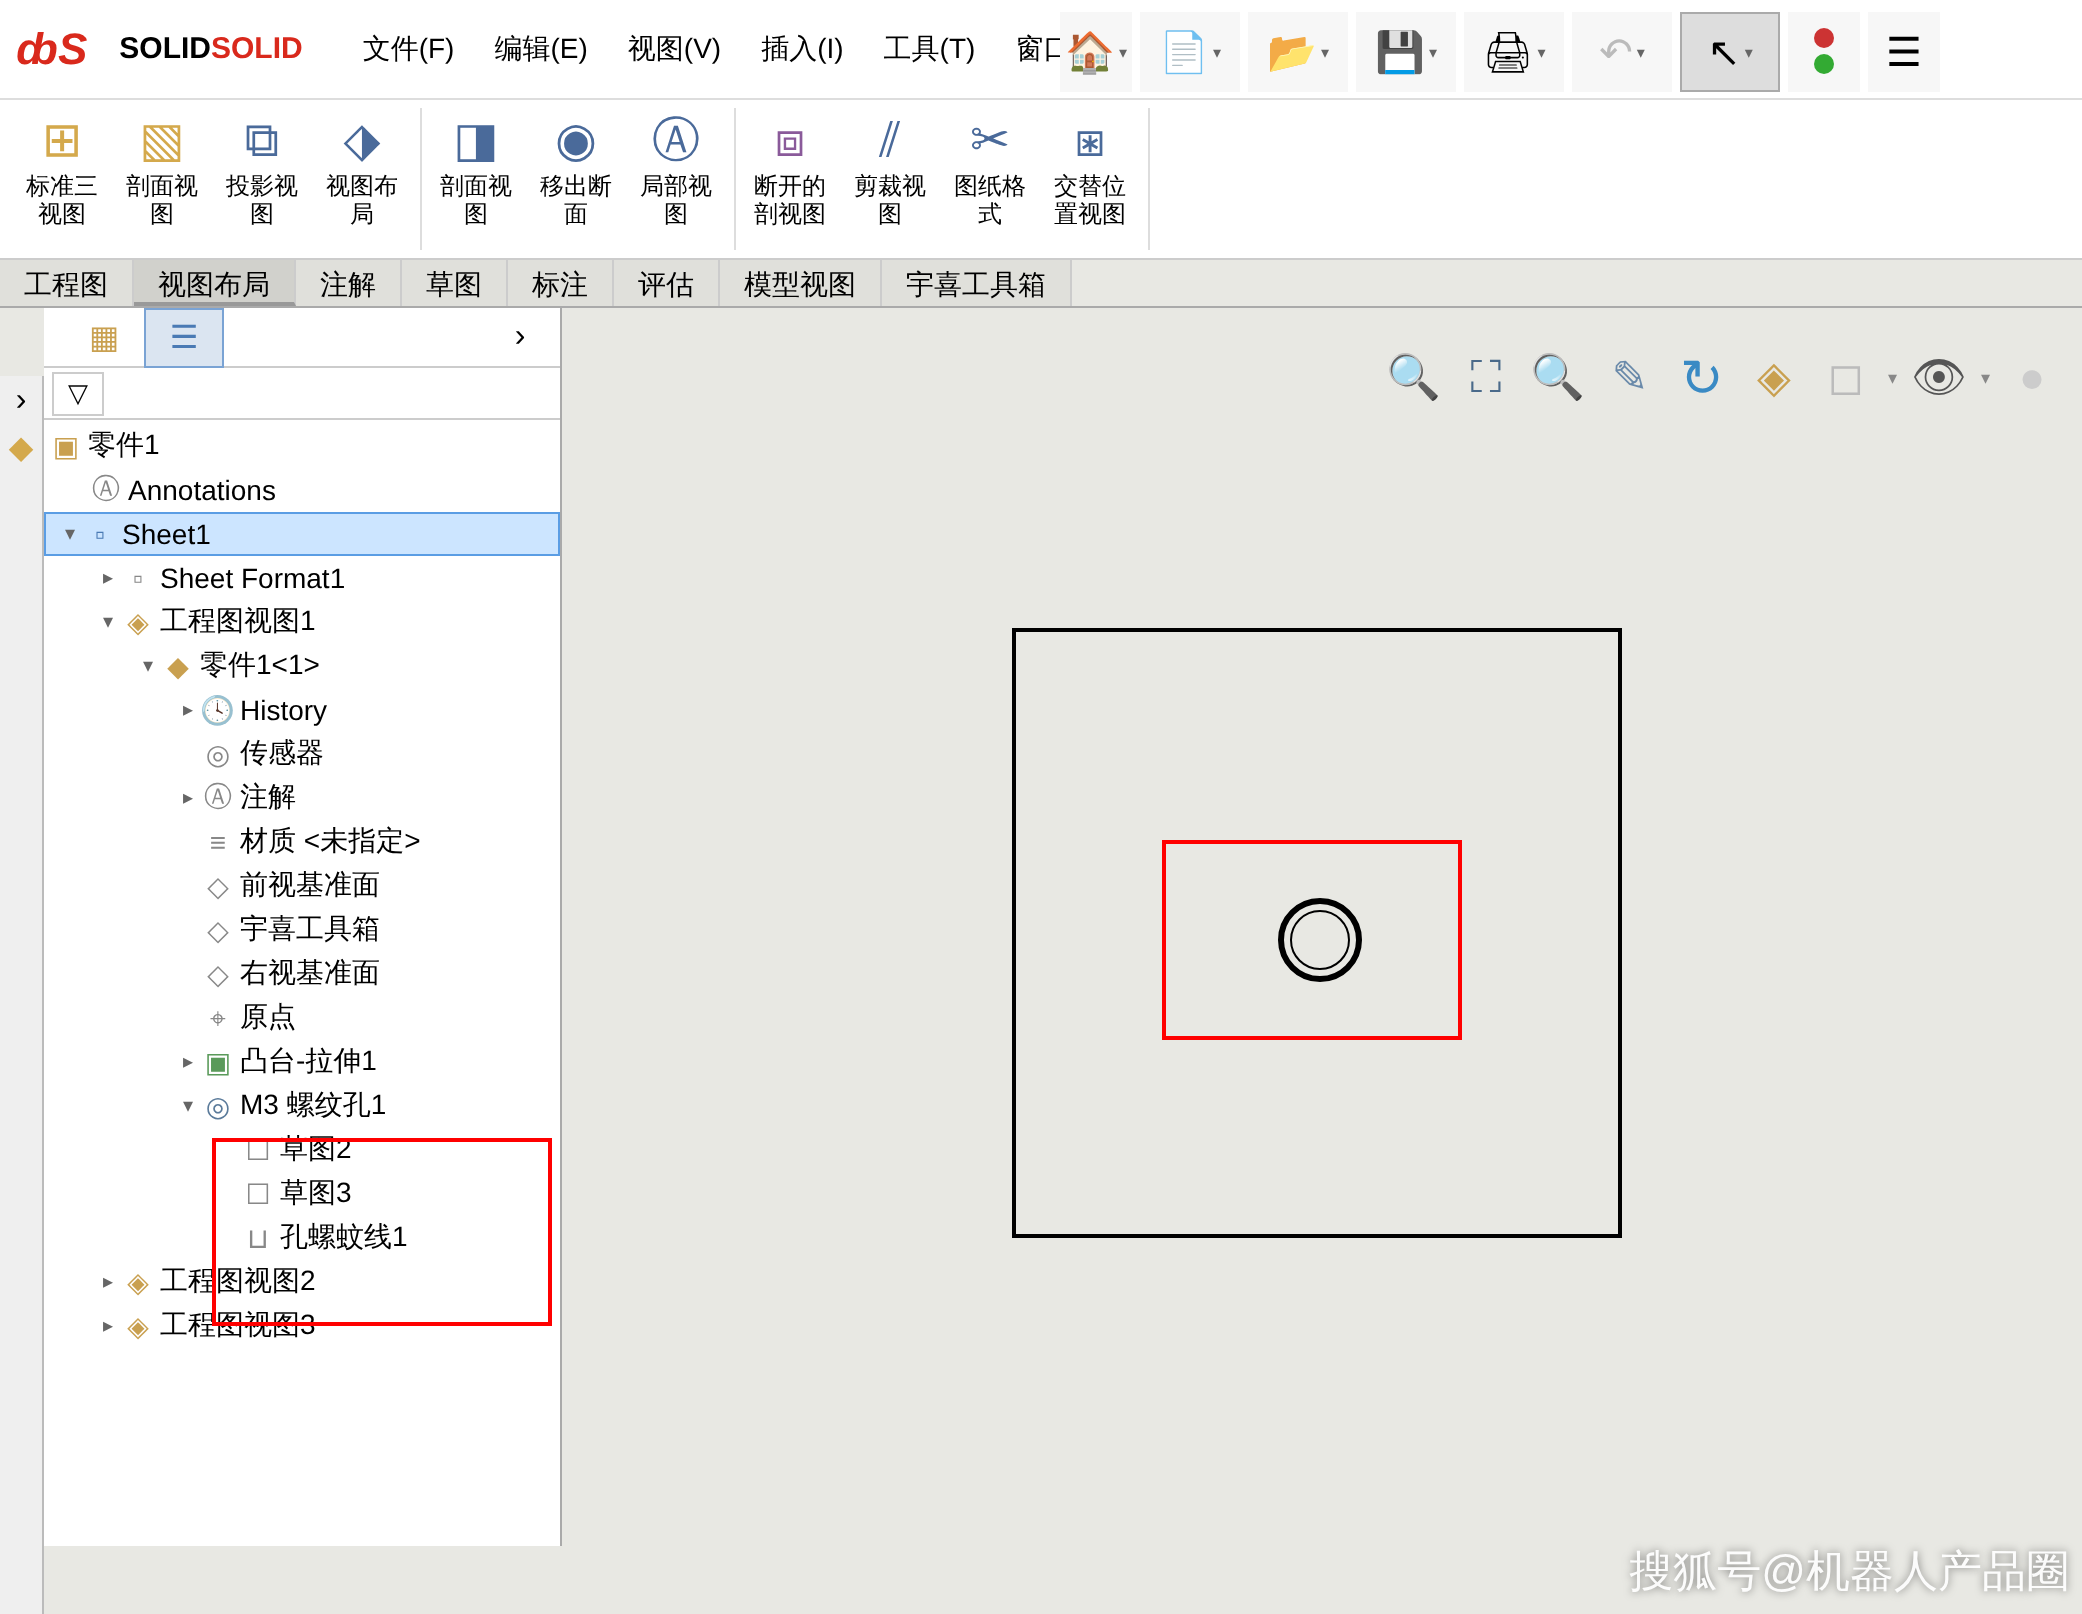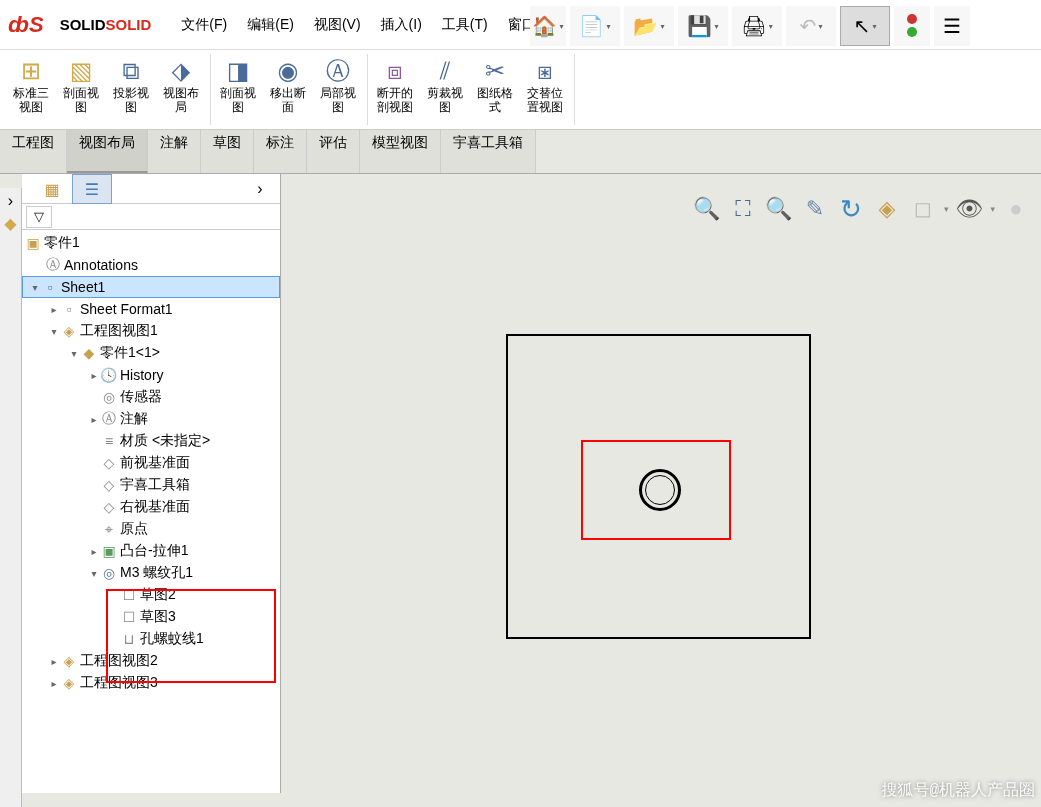--- a/index.html
+++ b/index.html
@@ -18,21 +18,21 @@
 .qa-btn { width: 36px; height: 40px; background: #f7f7f7; border: 1px solid transparent; display: flex; align-items: center; justify-content: center; cursor: pointer; font-size: 20px; }
 .qa-btn.combo { width: 50px; display: flex; }
 .qa-btn.sel { background: #ddd; border: 1px solid #aaa; }
 .dropdown-arrow { font-size: 8px; color: #666; margin-left: 2px; }
 
 .ribbon { background: #fff; height: 80px; display: flex; padding: 4px 8px; gap: 4px; border-bottom: 1px solid #ccc; }
 .ribbon-group { display: flex; gap: 4px; border-right: 1px solid #ddd; padding-right: 6px; }
 .ribbon-btn { display: flex; flex-direction: column; align-items: center; width: 46px; cursor: pointer; text-align: center; font-size: 12px; line-height: 1.2; padding-top: 2px; }
 .ribbon-btn .icon { font-size: 24px; height: 30px; display: flex; align-items: center; justify-content: center; }
 
-.tabs { display: flex; background: #e8e8e3; height: 44px; border-bottom: 1px solid #aaa; }
+.tabs { display: flex; background: #e8e8e3; height: 24px; border-bottom: 1px solid #aaa; }
 .tab { padding: 4px 12px; font-size: 14px; cursor: pointer; border-right: 1px solid #ccc; background: #e0e0db; }
 .tab.active { background: #d1d1cc; border-bottom: 2px solid #999; }
 
 .main { display: flex; height: 619px; }
 .left-panel { width: 259px; background: #fff; border-right: 1px solid #aaa; display: flex; flex-direction: column; }
 .panel-tabs { display: flex; height: 30px; border-bottom: 1px solid #ccc; }
 .panel-tab { width: 40px; height: 30px; display: flex; align-items: center; justify-content: center; cursor: pointer; font-size: 16px; }
 .panel-tab.active { background: #dbe5f1; border: 1px solid #7aa3d4; }
 .filter-row { height: 26px; border-bottom: 1px solid #ccc; display: flex; align-items: center; padding: 0 4px; }
 .filter-box { width: 26px; height: 22px; border: 1px solid #ccc; display: flex; align-items: center; justify-content: center; }
@@ -50,21 +50,21 @@
 .view-btn { width: 30px; height: 30px; display: flex; align-items: center; justify-content: center; font-size: 22px; cursor: pointer; color: #4a6a8a; }
 
 .drawing-view { position: absolute; left: 225px; top: 160px; width: 305px; height: 305px; border: 2px solid #000; }
 .red-highlight { position: absolute; left: 300px; top: 266px; width: 150px; height: 100px; border: 2px solid #f00; }
 .hole-circle { position: absolute; left: 358px; top: 295px; width: 42px; height: 42px; border: 3px solid #000; border-radius: 50%; }
 .hole-circle::after { content: ''; position: absolute; inset: 3px; border: 1px solid #000; border-radius: 50%; }
 
 .side-strip { position: absolute; left: 0; top: 188px; width: 22px; height: 619px; background: #efefef; border-right: 1px solid #bbb; display: flex; flex-direction: column; align-items: center; padding-top: 4px; gap: 4px; }
 .side-strip span { font-size: 16px; }
 
-.watermark { position: absolute; bottom: 6px; right: 6px; color: rgba(255,255,255,0.95); font-size: 16px; text-shadow: 0 0 4px rgba(0,0,0,0.5); font-family: Liberation Mono, monospace; }
+.watermark { position: absolute; bottom: 6px; right: 6px; color: rgba(255,255,255,0.95); font-size: 22px; text-shadow: 0 0 4px rgba(0,0,0,0.5); }
 </style>
 </head>
 <body>
 
 <div class="menubar">
   <div class="logo">
     <span class="logo-icon">ȸS</span>
     <span class="logo-text"><span class="solid">SOLID</span><span class="works">SOLID</span></span>
   </div>
   <div class="menu-items">

